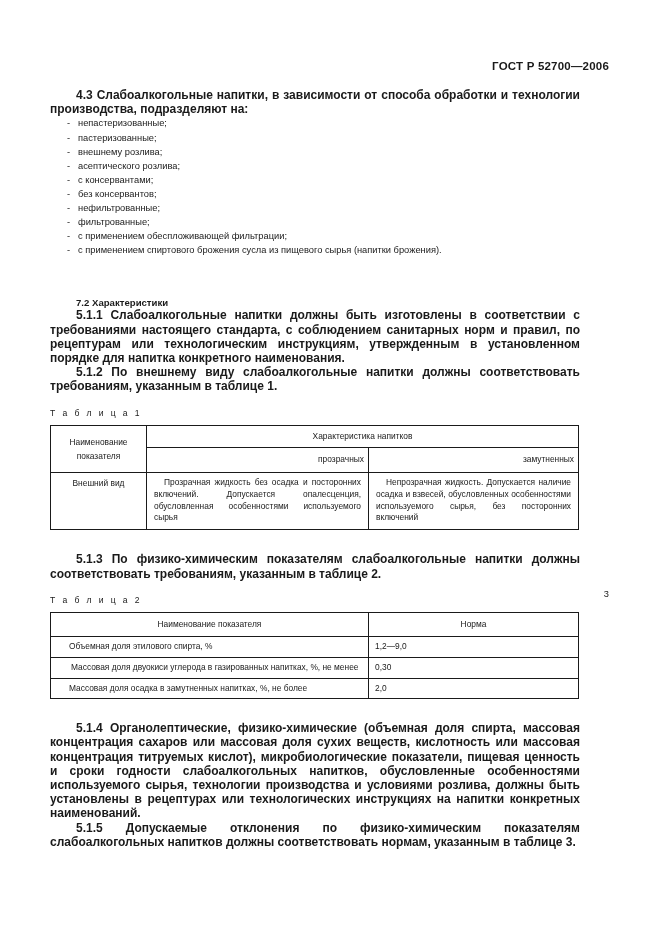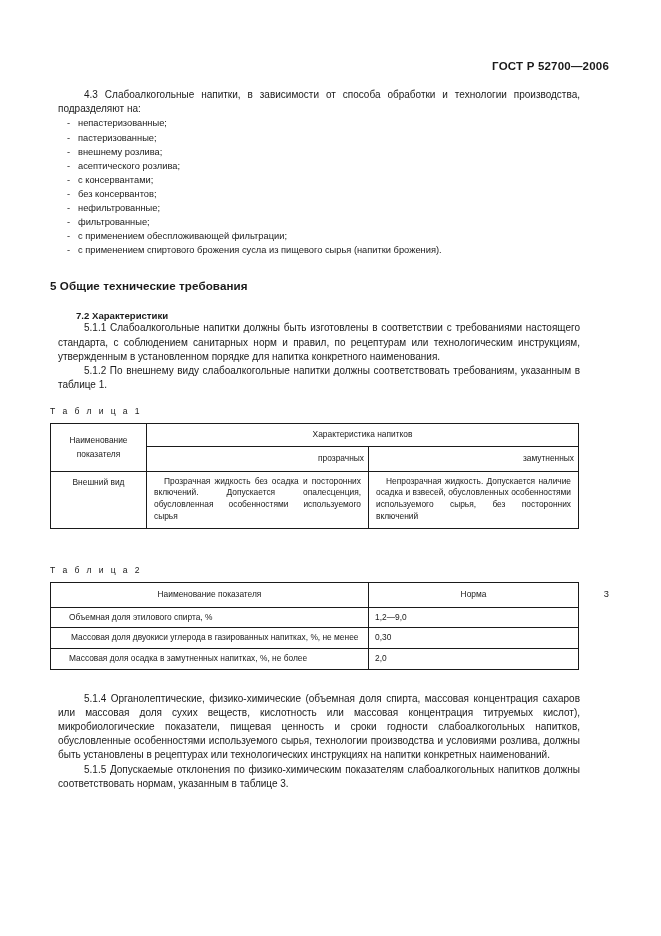--- a/index.html
+++ b/index.html
@@ -45,27 +45,28 @@
 
   
   .content {
     position: absolute;
     left: 50px;
     top: 88px;
     width: 530px;
   }
 
   p.para {
-    margin: 0 0 0 8px;
-    font-size: 10px;
+    margin: 0 0 0 0;
+    font-size: 12px;
     line-height: 14.2px;
     text-align: justify;
     text-indent: 26px;
     -webkit-hyphens: manual;
     hyphens: manual;
+    font-weight: bold;
   }
 
   ul.dashlist {
     list-style: none;
     margin: 0;
     padding: 0;
   }
   ul.dashlist li {
     font-size: 9.3px;
     line-height: 14.1px;
@@ -198,21 +199,20 @@
       <li><span class="dash">-</span><span>с консервантами;</span></li>
       <li><span class="dash">-</span><span>без консервантов;</span></li>
       <li><span class="dash">-</span><span>нефильтрованные;</span></li>
       <li><span class="dash">-</span><span>фильтрованные;</span></li>
       <li><span class="dash">-</span><span>с применением обеспложивающей фильтрации;</span></li>
       <li><span class="dash">-</span><span>с применением спиртового брожения сусла из пищевого сырья (напитки брожения).</span></li>
     </ul>
 
     <div class="spacer-22"></div>
 
-    <h2 class="sec">5  Общие технические требования</h2>
 
     <div class="spacer-18"></div>
 
     <h3 class="subsec">7.2  Характеристики</h3>
 
     <p class="para">5.1.1  Слабоалкогольные напитки должны быть изготовлены в соответствии с требованиями настоящего стандарта, с соблюдением санитарных норм и правил, по рецептурам или технологическим инструкциям, утвержденным в установленном порядке для напитка конкретного наименования.</p>
 
     <p class="para">5.1.2  По внешнему виду слабоалкогольные напитки должны соответствовать требованиям, указанным в таблице 1.</p>
 
     <div class="spacer-14"></div>
@@ -244,20 +244,21 @@
         <tr>
           <td class="rowname">Внешний вид</td>
           <td class="just">Прозрачная жидкость без осадка и посторонних включений. Допускается опалесценция, обусловленная особенностями используемого сырья</td>
           <td class="just">Непрозрачная жидкость. Допускается наличие осадка и взвесей, обусловленных особенностями используемого сырья, без посторонних включений</td>
         </tr>
       </tbody>
     </table>
 
     <div class="spacer-22"></div>
 
+    <p class="para">5.1.3  По физико-химическим показателям слабоалкогольные напитки должны соответствовать требованиям, указанным в таблице 2.</p>
 
     <div class="spacer-14"></div>
 
     <p class="tcaption">Т а б л и ц а  2</p>
 
     <div class="spacer-7"></div>
 
     <table class="gost">
       <colgroup>
         <col style="width:318px">

